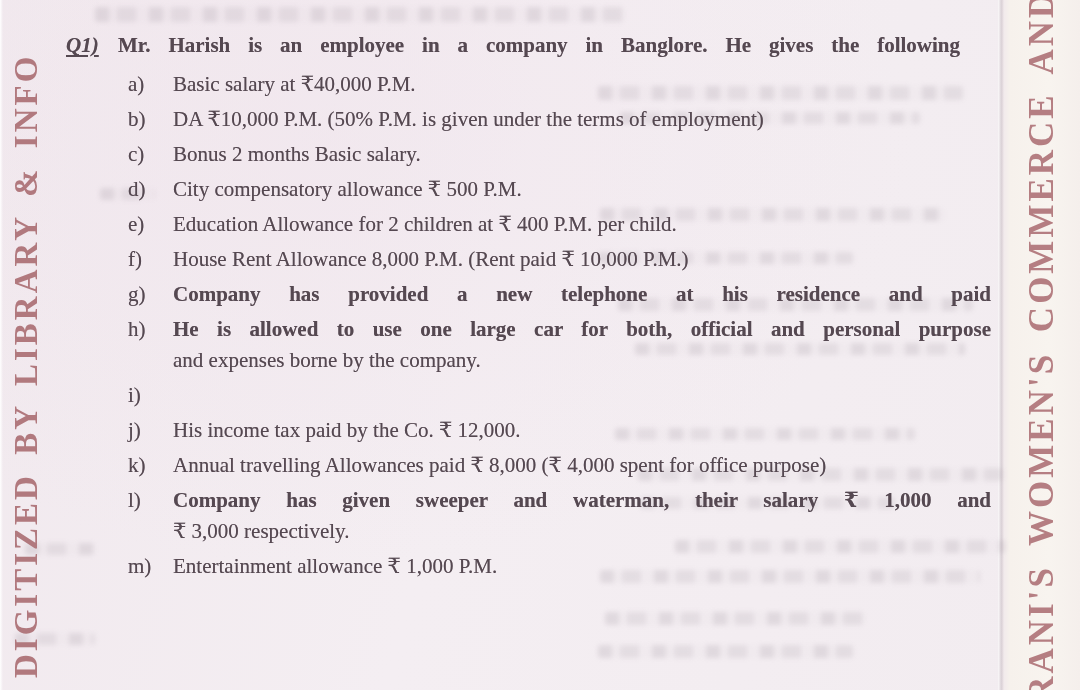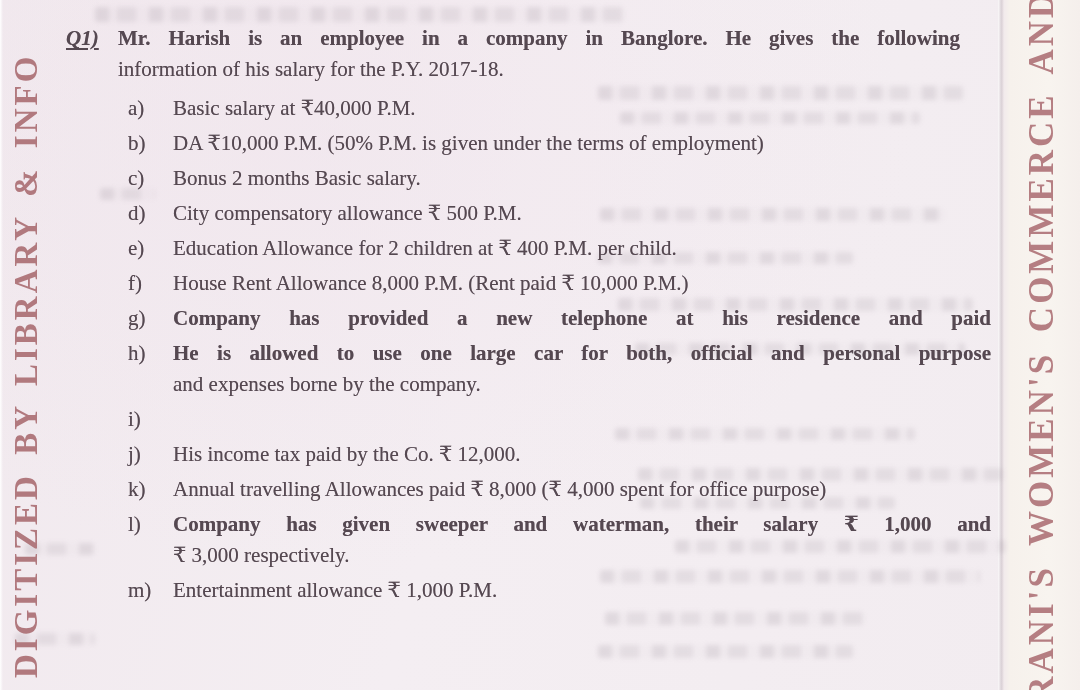--- a/index.html
+++ b/index.html
@@ -37,21 +37,21 @@
 
   
   .smudge {
     position:absolute; border-radius:3px; filter:blur(2.5px); opacity:.55;
     background:repeating-linear-gradient(90deg,
       rgba(150,139,150,.38) 0 14px, rgba(150,139,150,.06) 14px 22px,
       rgba(150,139,150,.30) 22px 41px, rgba(150,139,150,.05) 41px 54px);
   }
 
   
-  .content { position:absolute; left:66px; top:23px; width:940px;
+  .content { position:absolute; left:66px; top:30px; width:940px;
              font-size:21px; line-height:31px;
              text-shadow:0 0 .5px rgba(85,72,81,.55); }
   .qhead { display:flex; }
   .qnum  { width:52px; font-weight:bold; font-style:italic; text-decoration:underline; text-underline-offset:3px; }
   .qintro{ width:842px; }
   .items { margin-top:8px; }
   .item  { display:flex; margin-left:62px; margin-bottom:4px; }
   .item .letter { width:45px; flex:0 0 45px; }
   .item .text   { width:818px; }
   .tline { display:block; }
@@ -85,21 +85,20 @@
   <div class="smudge" style="left:15px;top:633px;width:80px;height:12px;"></div>
 
   <div class="banner banner-left">DIGITIZED BY LIBRARY &amp; INFO</div>
   <div class="banner banner-right">ARANI'S WOMEN'S COMMERCE AND MANA</div>
 
   <div class="content">
     <div class="qhead">
       <div class="qnum">Q1)</div>
       <div class="qintro">
         <span class="tline jline">Mr. Harish is an employee in a company in Banglore. He gives the following</span>
-        <span class="tline">information of his salary for the P.Y. 2017-18.</span>
       </div>
     </div>
 
     <div class="items">
 
       <div class="item">
         <div class="letter">a)</div>
         <div class="text">
           <span class="tline">Basic salary at ₹40,000 P.M.</span>
         </div>

